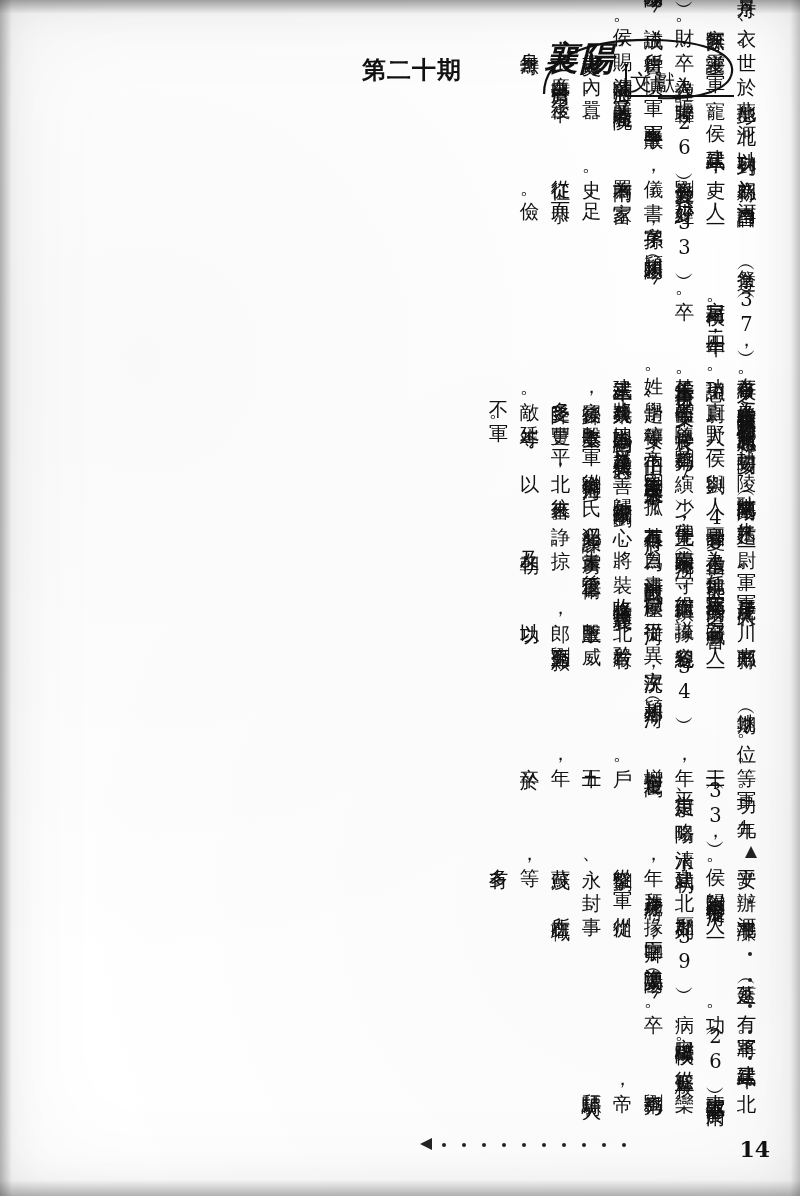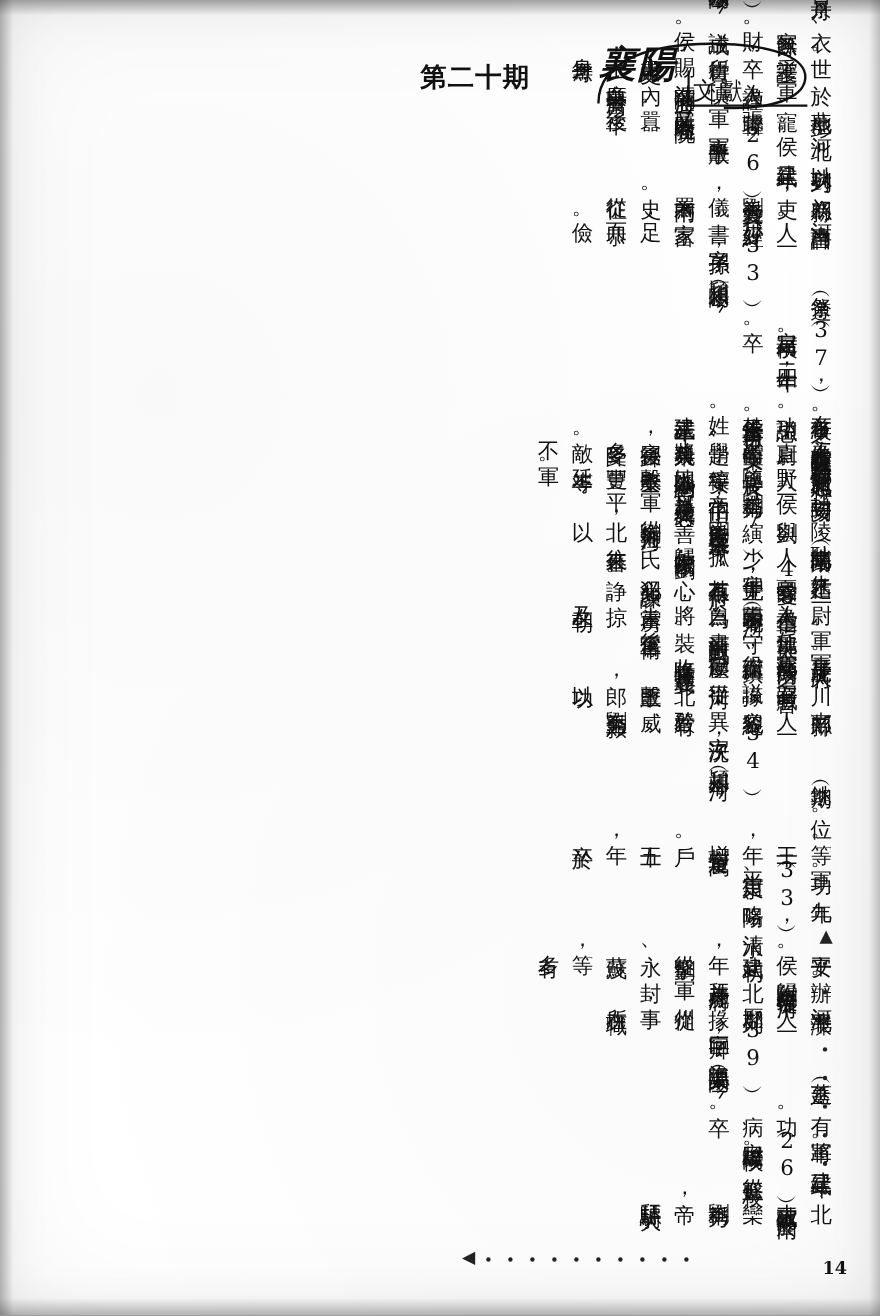--- a/index.html
+++ b/index.html
@@ -45,21 +45,21 @@
     background: linear-gradient(to top, rgba(40,40,40,0.30), rgba(255,255,255,0));
   }
 
   
   .header {
     position: absolute;
     top: 34px;
     right: 62px;
     display: flex;
     align-items: center;
-    gap: 12px;
+    gap: 32px;
   }
   .issue-label {
     font-family: "DejaVu Serif", "Liberation Serif", serif;
     font-size: 24px;
     font-weight: 700;
     letter-spacing: 1px;
     color: #111;
     white-space: nowrap;
   }
   .masthead {
@@ -130,21 +130,21 @@
     white-space: pre-wrap;
     overflow: visible;
   }
 
   
   .page-number {
     position: absolute;
     right: 30px;
     bottom: 34px;
     font-family: "DejaVu Serif", "Liberation Serif", serif;
-    font-size: 16px;
+    font-size: 22px;
     font-weight: 700;
     color: #111;
   }
   .dot-rail {
     position: absolute;
     right: 42px;
     bottom: 70px;
     width: 14px;
     height: 280px;
   }

